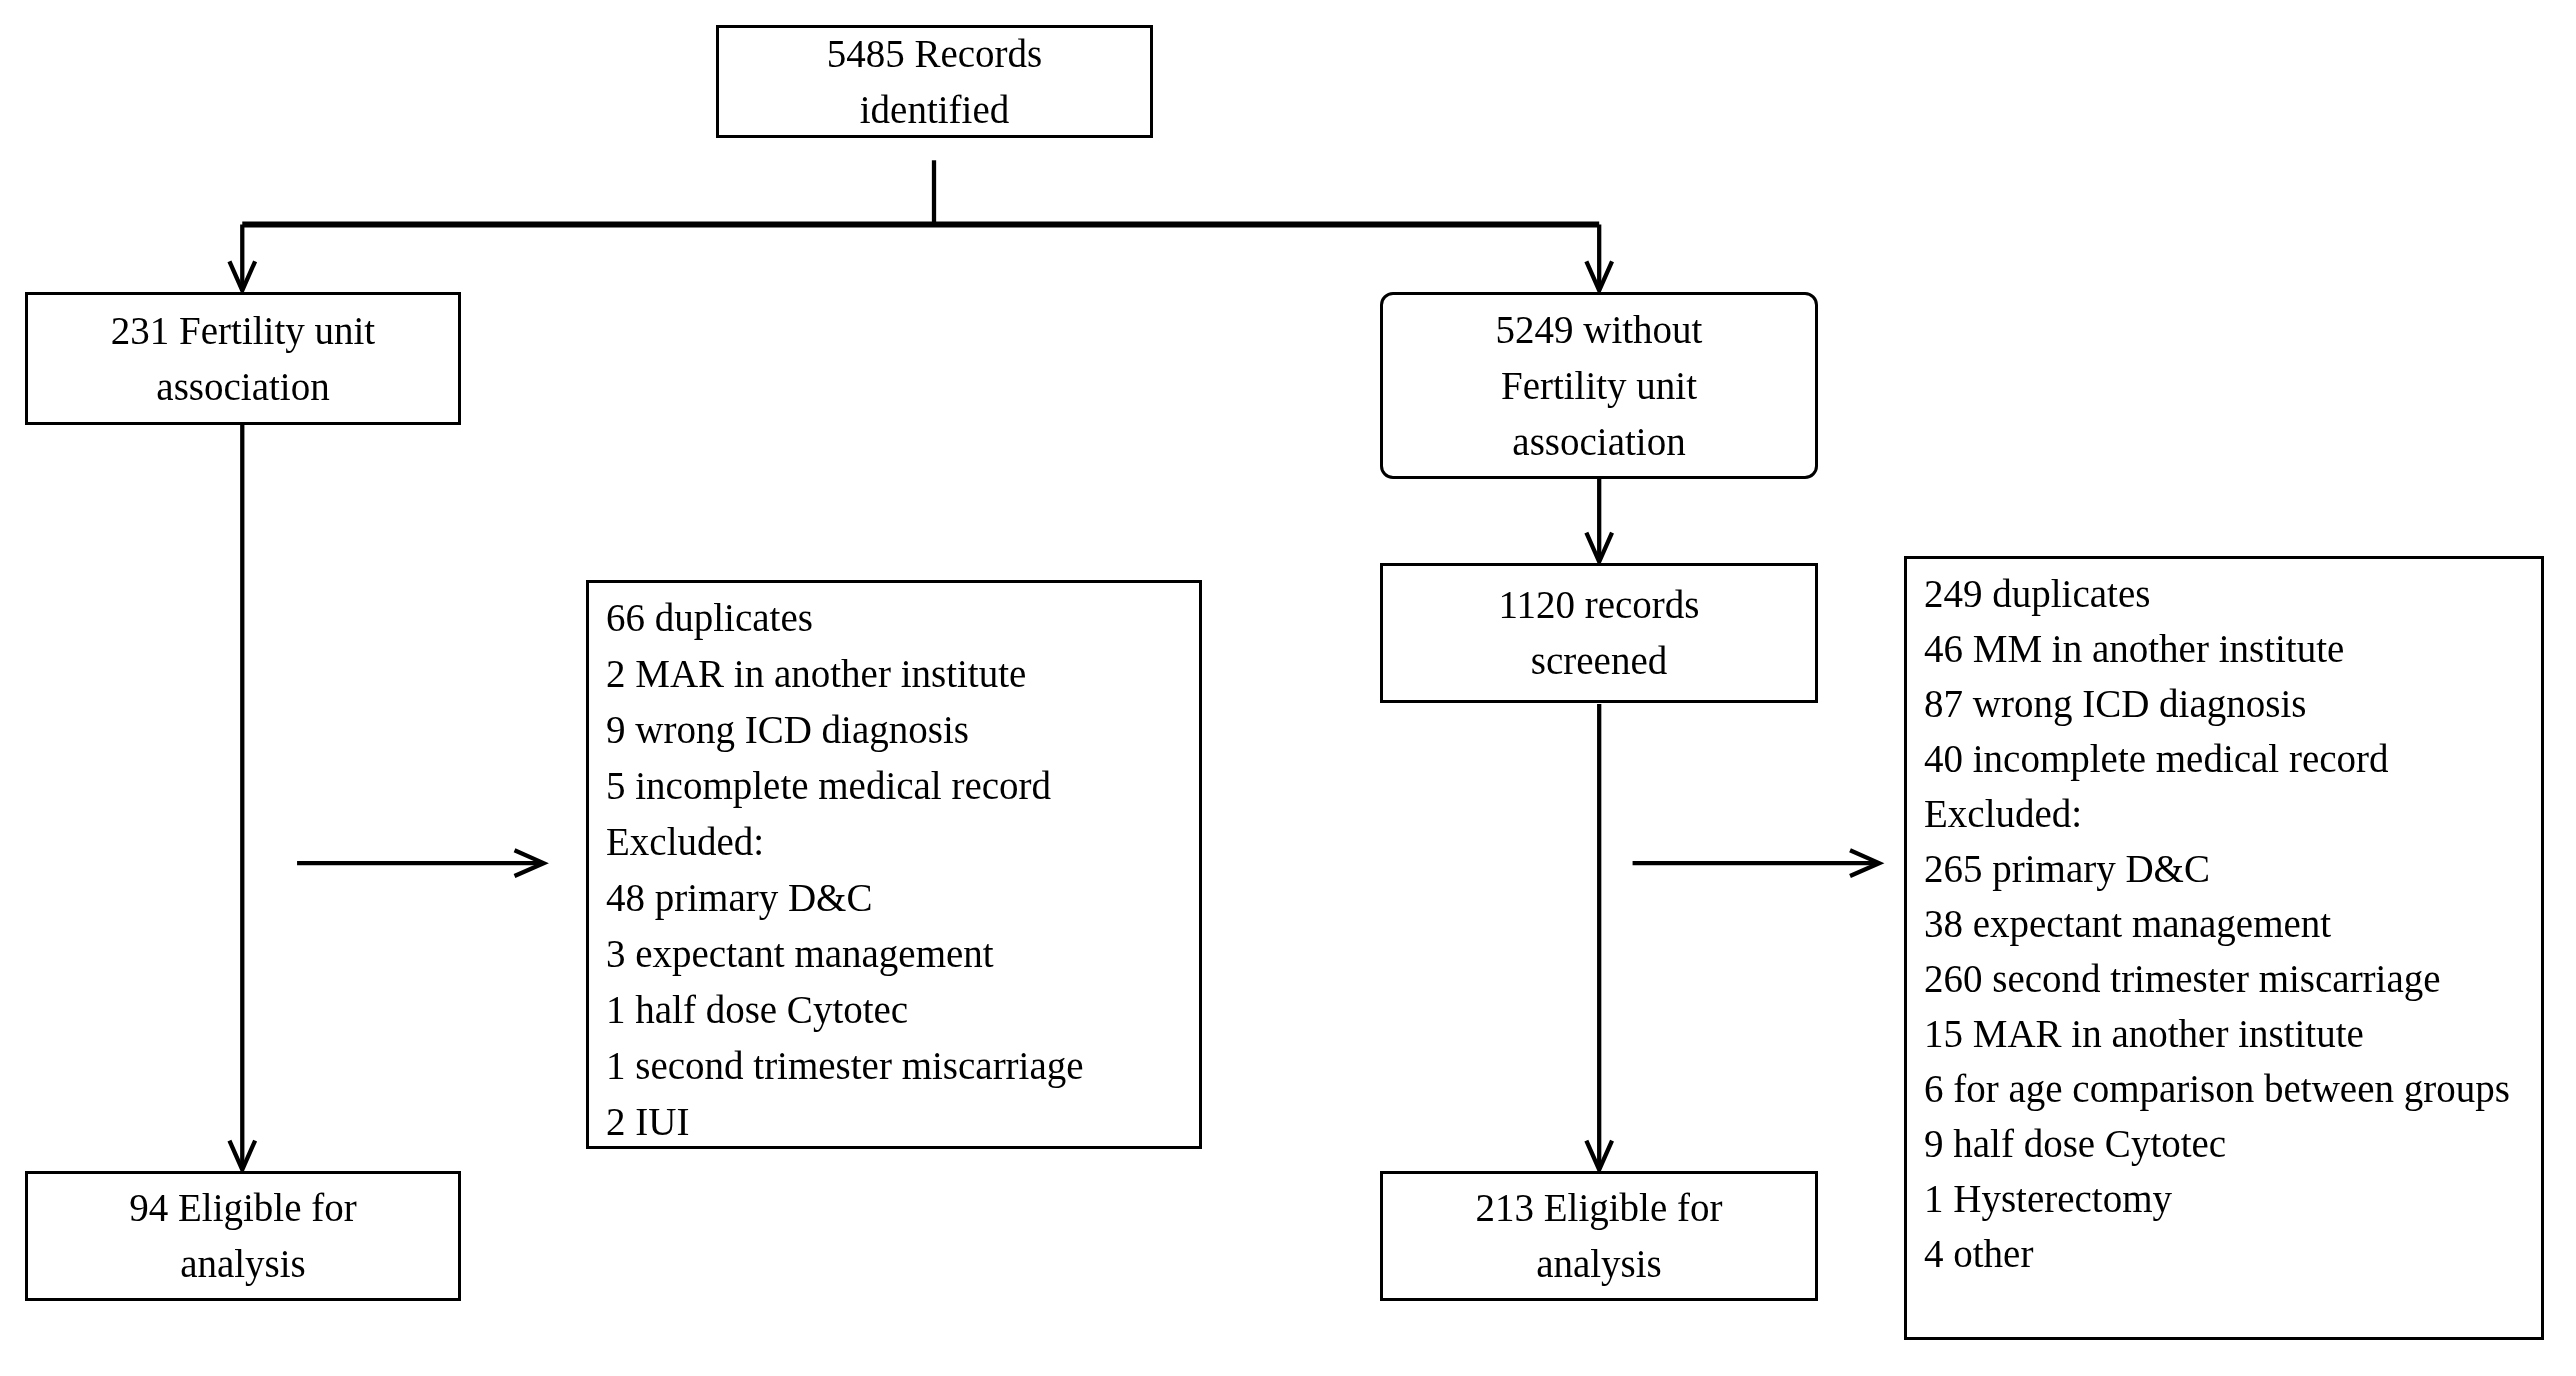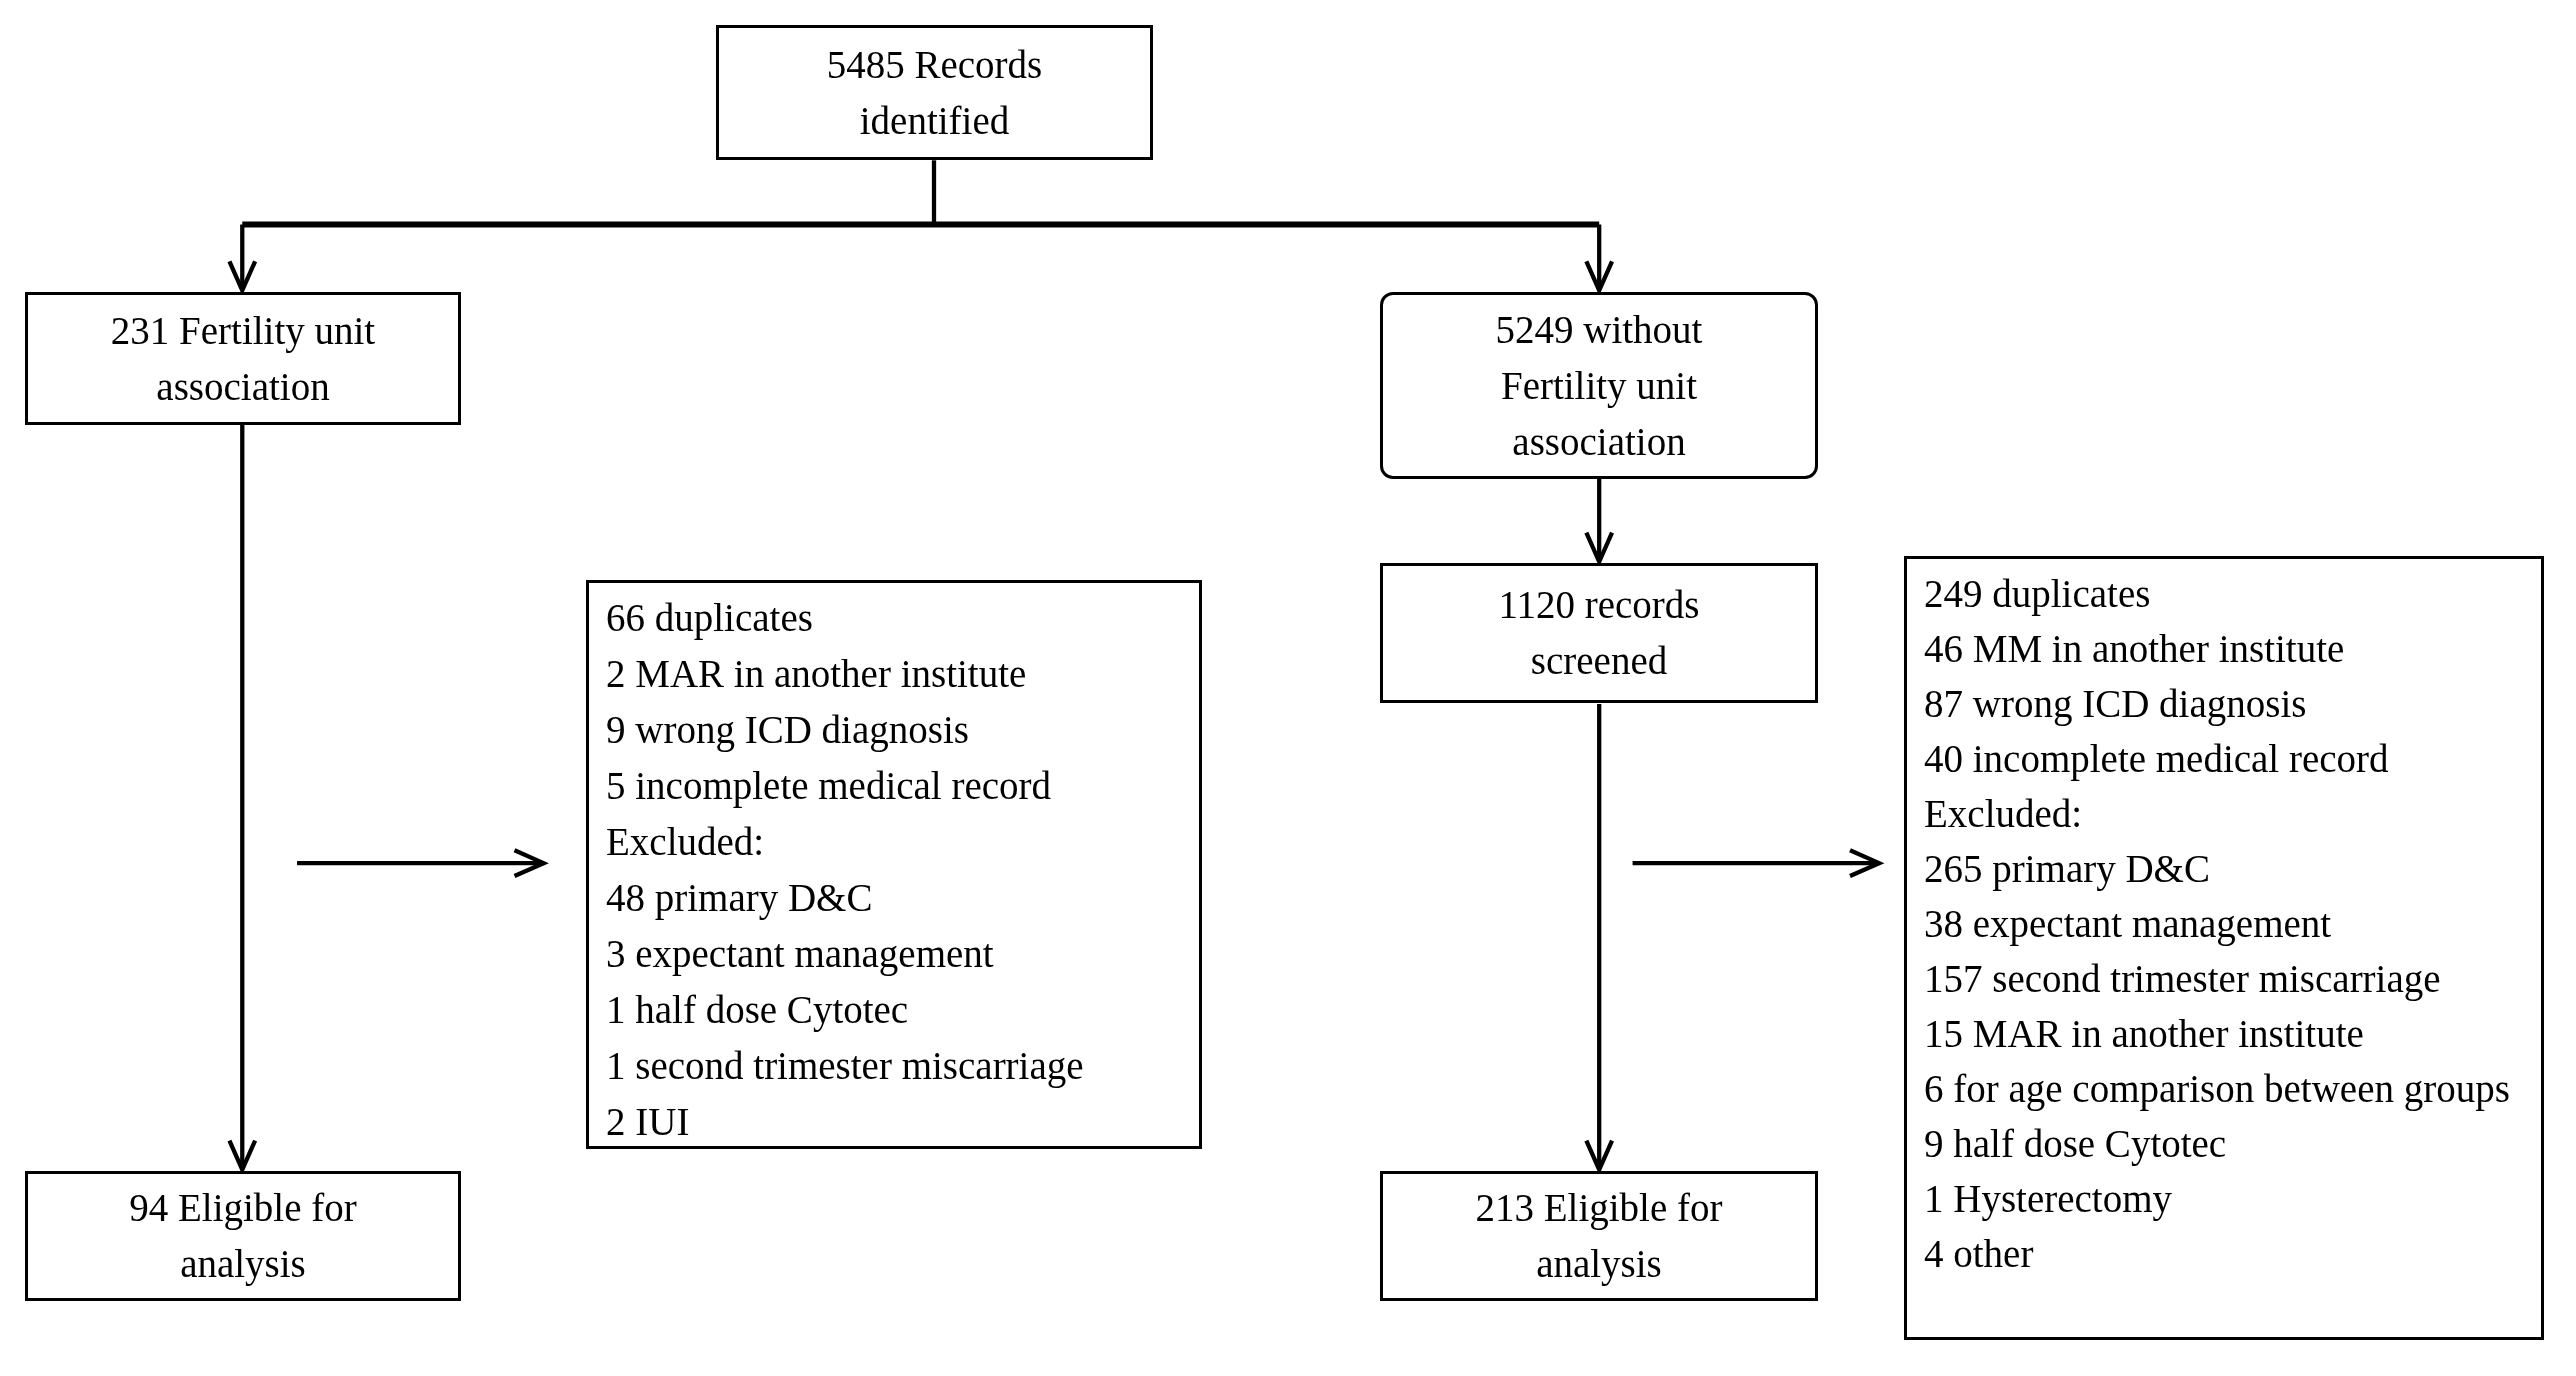--- a/index.html
+++ b/index.html
@@ -91,21 +91,21 @@
       <line x1="347" y1="1008" x2="633" y2="1008"></line>
       <polyline points="601,993 635,1008 601,1023"></polyline>
     </g>
 
     <g>
       <line x1="1907" y1="1008" x2="2193" y2="1008"></line>
       <polyline points="2161,993 2195,1008 2161,1023"></polyline>
     </g>
   </svg>
 
-  <div class="box center" style="left:716px; top:25px; width:437px; height:135px;">
+  <div class="box center" style="left:716px; top:25px; width:437px; height:113px;">
     <div class="box-text">5485 Records
 identified</div>
   </div>
 
   <div class="box center" style="left:25px; top:292px; width:436px; height:133px;">
     <div class="box-text">231 Fertility unit
 association</div>
   </div>
 
   <div class="box center" style="left:1380px; top:292px; width:438px; height:187px;border-radius:13px;">
@@ -133,21 +133,21 @@
   </div>
 
   <div class="box list tight" style="left:1904px; top:556px; width:640px; height:784px;">
     <div class="list-item">249 duplicates</div>
     <div class="list-item">46 MM in another institute</div>
     <div class="list-item">87 wrong ICD diagnosis</div>
     <div class="list-item">40 incomplete medical record</div>
     <div class="list-item">Excluded:</div>
     <div class="list-item">265 primary D&amp;C</div>
     <div class="list-item">38 expectant management</div>
-    <div class="list-item">157 second trimester miscarriage</div>
+    <div class="list-item">260 second trimester miscarriage</div>
     <div class="list-item">15 MAR in another institute</div>
     <div class="list-item">6 for age comparison between groups</div>
     <div class="list-item">9 half dose Cytotec</div>
     <div class="list-item">1 Hysterectomy</div>
     <div class="list-item">4 other</div>
   </div>
 
   <div class="box center" style="left:25px; top:1171px; width:436px; height:130px;">
     <div class="box-text">94 Eligible for
 analysis</div>

